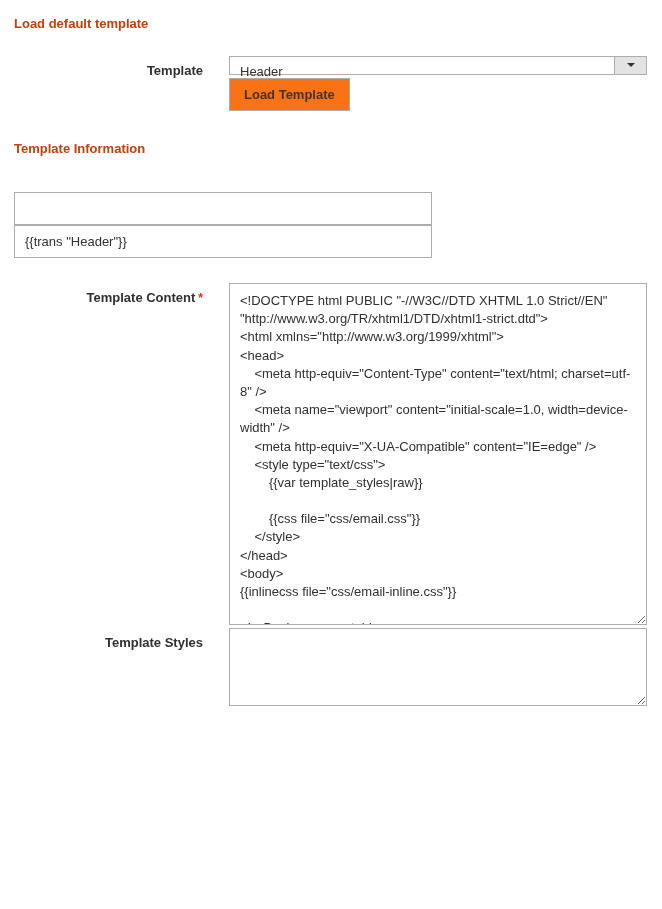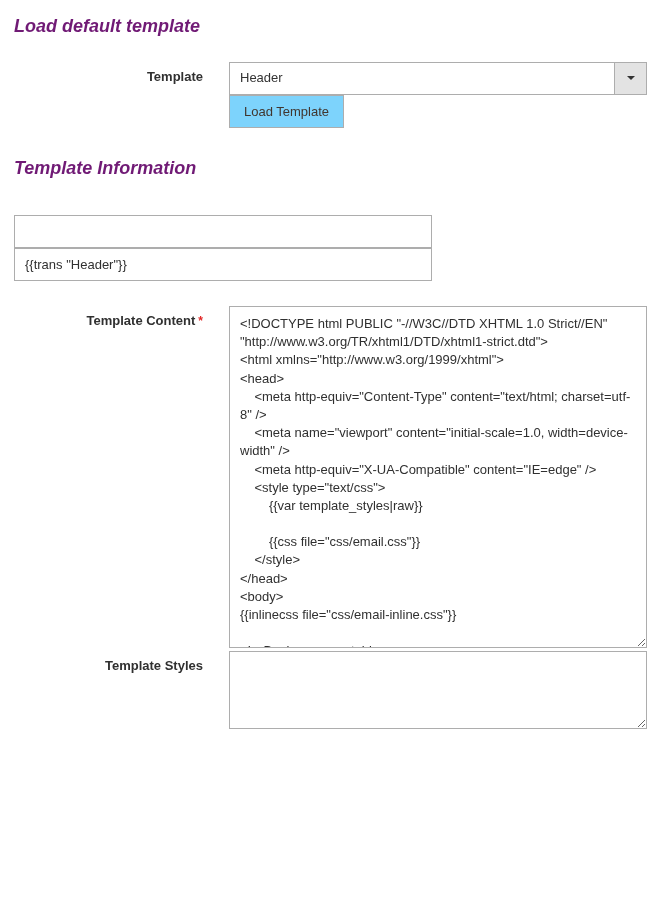--- a/index.html
+++ b/index.html
@@ -9,25 +9,24 @@
     }
     body {
       font-family: Arial, Helvetica, sans-serif;
       font-size: 13px;
       color: #303030;
       background: #fff;
       padding: 16px 14px;
       width: 662px;
     }
     .section-title {
-      font-size: 18px;
+      font-size: 13px;
       font-weight: 600;
-      color: #701a75;
+      color: #c2410c;
       margin-bottom: 25px;
-      font-style: italic;
     }
     .section-title.second {
       margin-top: 30px;
       margin-bottom: 36px;
     }
     .form-row {
       display: flex;
       align-items: flex-start;
     }
     .form-row.button-row {
@@ -48,21 +47,21 @@
       margin-left: 3px;
       font-size: 12px;
     }
     .input-col {
       flex: 1;
       max-width: 418px;
     }
     .select-wrapper {
       display: flex;
       border: 1px solid #adadad;
-      height: 33px;
+      height: 19px;
     }
     .select-value {
       flex: 1;
       padding: 7px 10px;
       font-size: 13px;
       color: #333;
     }
     .select-arrow {
       width: 32px;
       background: #e3e3e3;
@@ -79,25 +78,25 @@
     .text-input {
       width: 100%;
       height: 33px;
       border: 1px solid #adadad;
       padding: 6px 10px;
       font-size: 13px;
       color: #303030;
       font-family: Arial, Helvetica, sans-serif;
     }
     .btn {
-      background: #7dd3fc;
+      background: #f97316;
       border: 1px solid #adadad;
       padding: 8px 14px;
       font-size: 13px;
-      font-weight: 400;
+      font-weight: 700;
       color: #41362f;
       cursor: pointer;
       font-family: Arial, Helvetica, sans-serif;
     }
     .textarea {
       width: 100%;
       border: 1px solid #adadad;
       padding: 8px 10px;
       font-size: 13px;
       line-height: 1.4;

